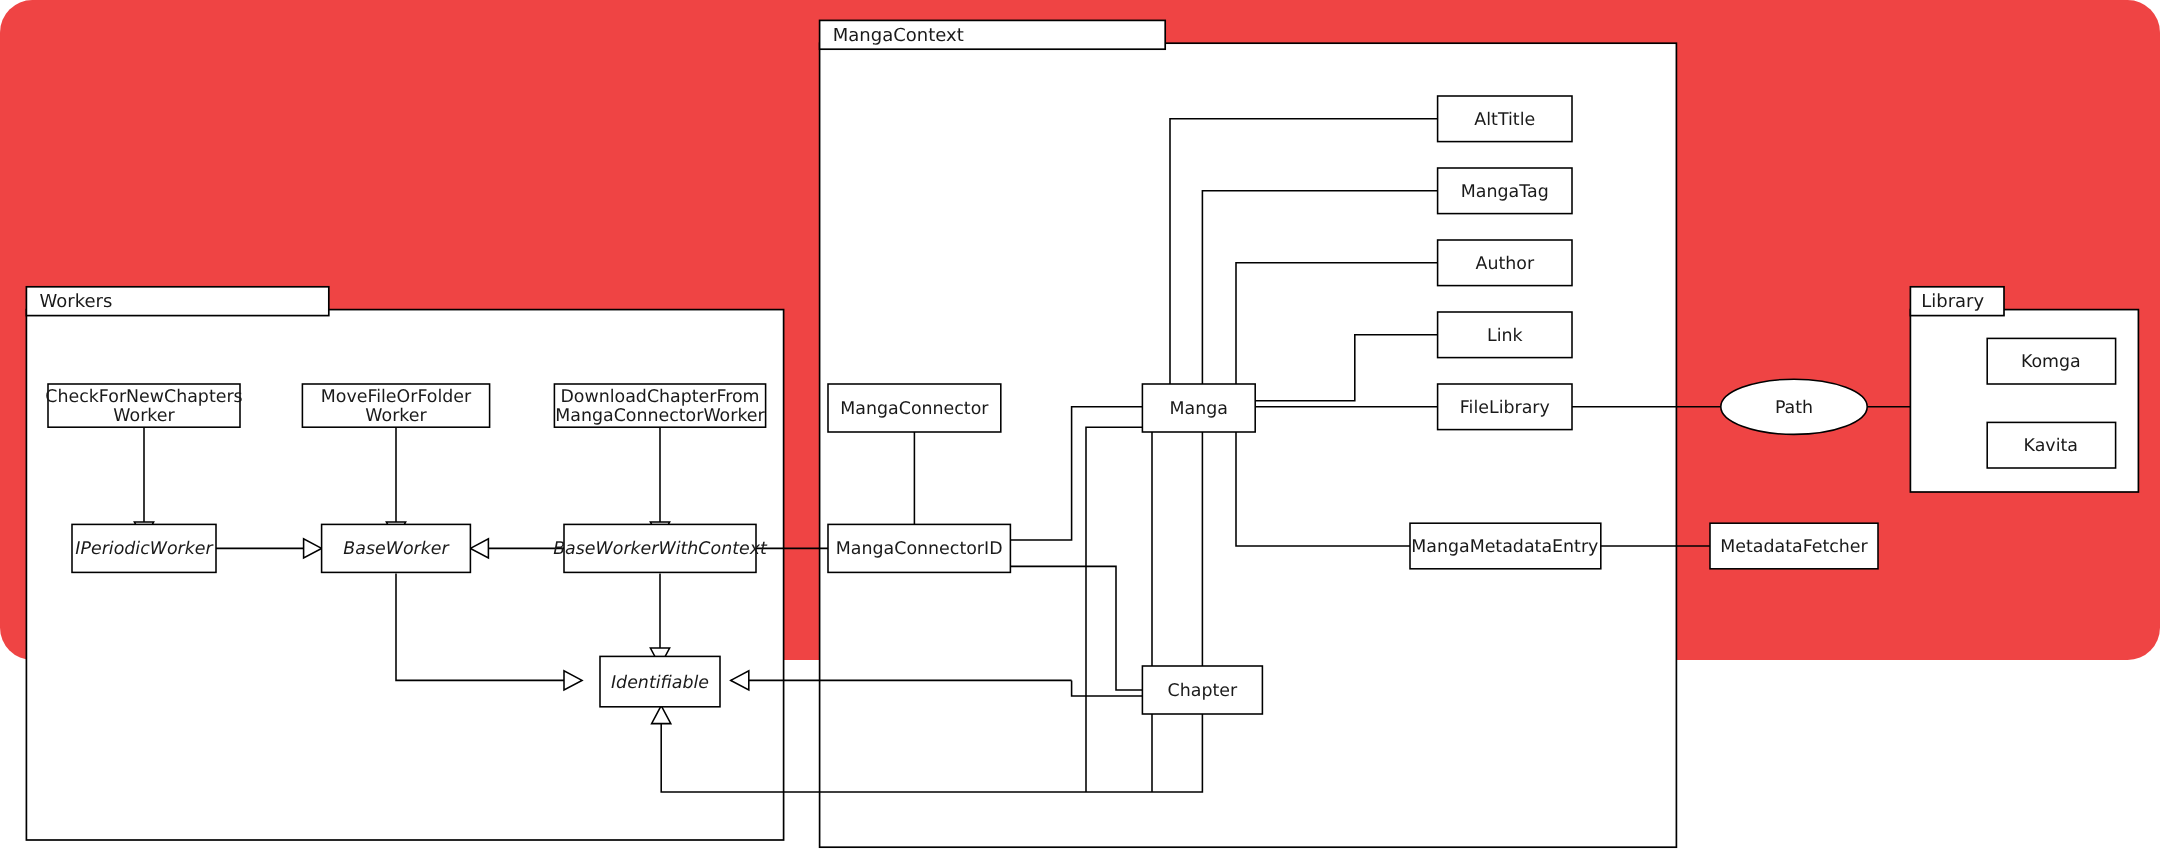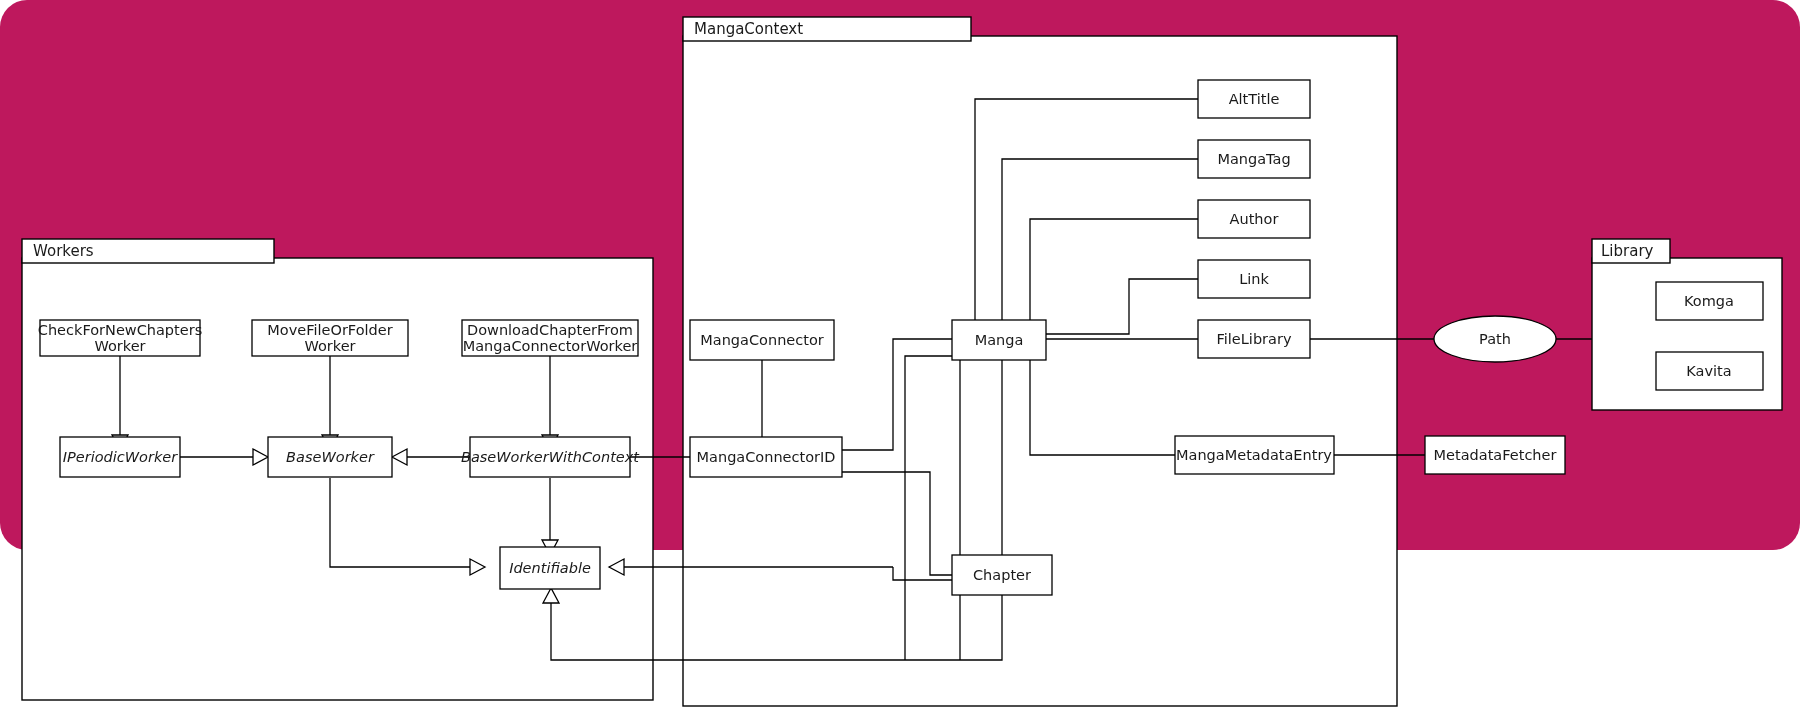--- a/index.html
+++ b/index.html
@@ -10,21 +10,21 @@
   body {
     width: 1800px;
     height: 720px;
     font-family: "DejaVu Sans", "Liberation Sans", sans-serif;
     overflow: hidden;
   }
   #diagram-root {
     position: relative;
     width: 1800px;
     height: 550px;
-    background: #be185d;
+    background: #ef4444;
     border-radius: 27px;
   }
   svg#uml {
     display: block;
     width: 1800px;
     height: 720px;
   }
   .pkg-body {
     fill: #ffffff;
     stroke: #000000;

